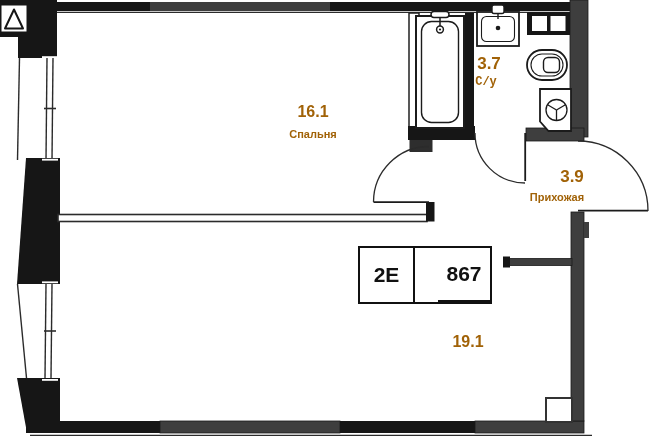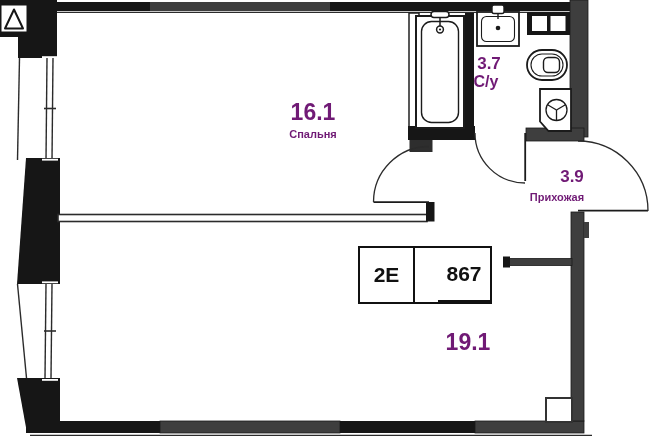--- a/index.html
+++ b/index.html
@@ -1,24 +1,24 @@
 <!DOCTYPE html>
 <html><head>
 <meta charset="utf-8">
 <style>
   html,body{margin:0;padding:0;background:#fff;}
   #plan{position:relative;width:652px;height:437px;background:#fff;overflow:hidden;
         font-family:"Liberation Sans","DejaVu Sans",sans-serif;}
   #plan svg{position:absolute;left:0;top:0;}
-  .lbl{position:absolute;transform:translate(-50%,-50%);color:#701a75;font-weight:700;
+  .lbl{position:absolute;transform:translate(-50%,-50%);color:#a16207;font-weight:700;
        white-space:nowrap;line-height:1;letter-spacing:0;}
-  .area-lg{font-size:23px;}
+  .area-lg{font-size:16px;}
   .area-md{font-size:17px;}
   .room-nm{font-size:11px;}
-  .room-sm{font-size:16px;}
+  .room-sm{font-size:12px;font-family:Liberation Mono, monospace;}
   
   .ibox{position:absolute;left:358px;top:246px;width:134px;height:58px;border:2.5px solid #111;
         box-sizing:border-box;display:flex;background:#fff;}
   .ibox-left{width:53px;border-right:2.5px solid #111;display:flex;align-items:center;
         justify-content:center;font-weight:700;font-size:21px;color:#111;}
   .ibox-right{flex:1;display:flex;flex-direction:column;padding-left:23px;}
   .ibox-cell{flex:1;display:flex;align-items:center;justify-content:center;
         font-weight:700;font-size:21px;color:#111;}
   .ibox-cell.top{border-bottom:2.5px solid #111;}
 </style>

